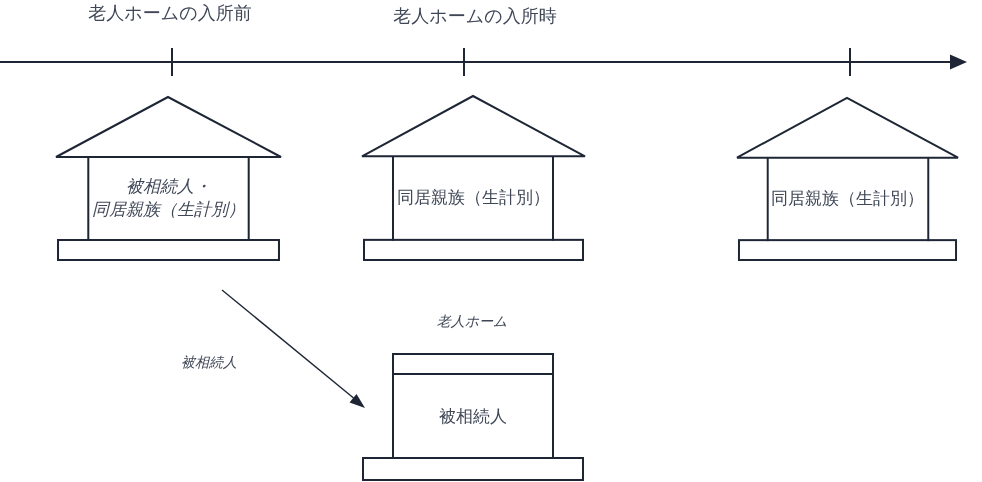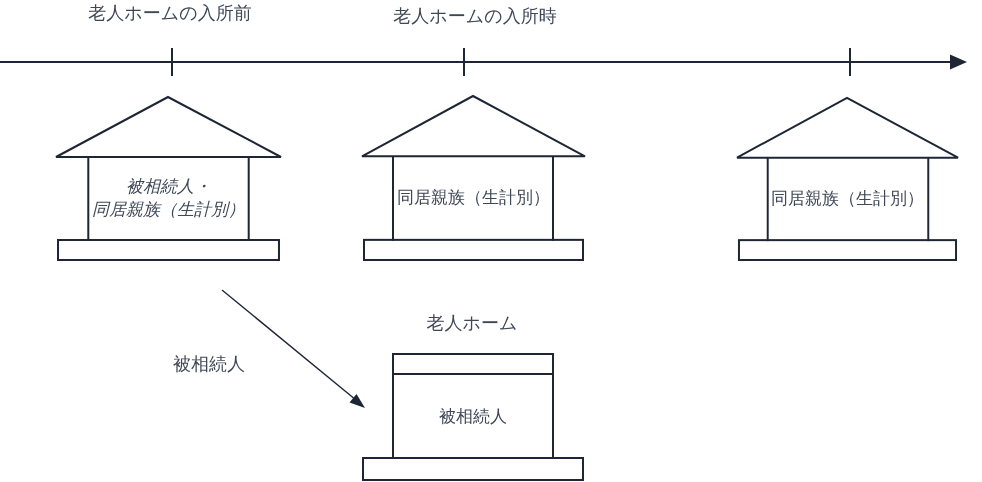--- a/index.html
+++ b/index.html
@@ -58,24 +58,25 @@
     text-align: center;
     font-size: 17px;
     line-height: 1.35;
     white-space: pre-line;
     color: var(--text);
   }
 
   .float-label {
     position: absolute;
     transform: translateX(-50%);
-    font-size: 18px;
+    font-size: 14px;
     line-height: 1.2;
     white-space: nowrap;
     color: var(--text);
+    font-style: italic;
   }
 
   .nh-occupant {
     position: absolute;
     left: 33px;
     width: 160px;
     top: 24px;
     height: 84px;
     display: flex;
     align-items: center;

